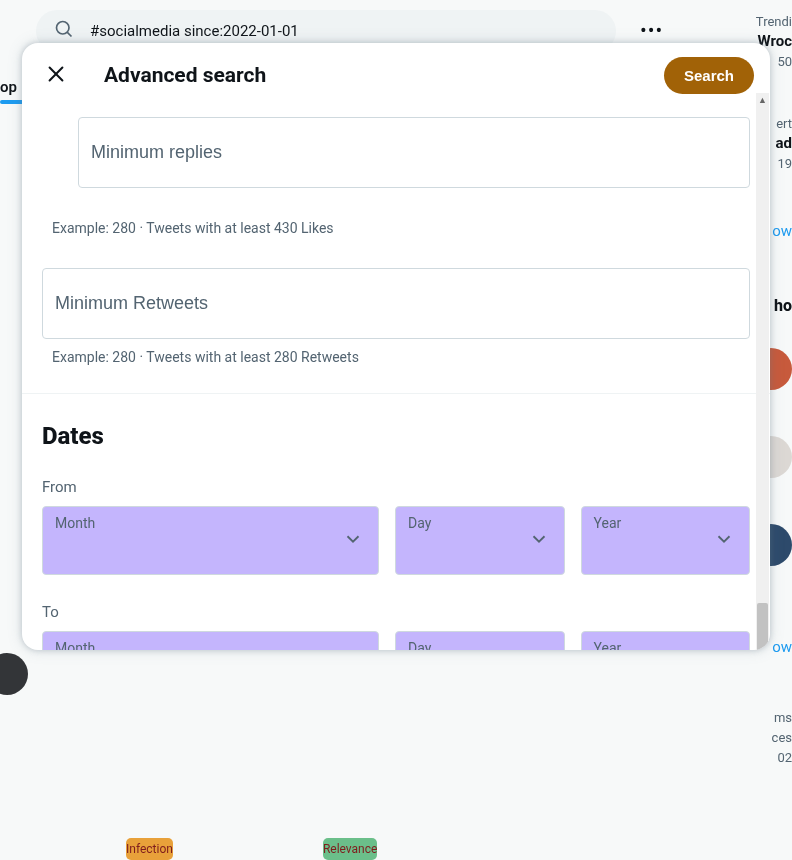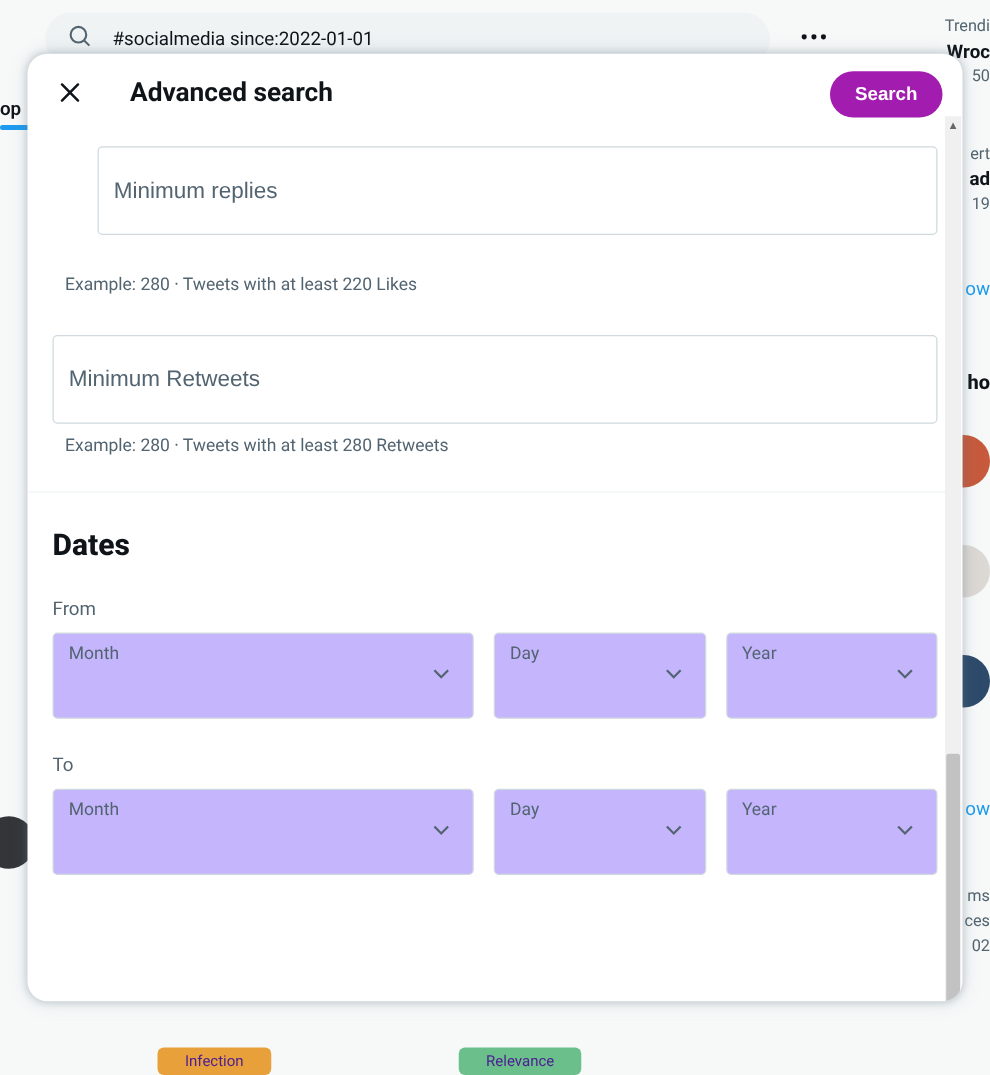--- a/index.html
+++ b/index.html
@@ -44,47 +44,47 @@
     }
     .bg-tab-underline {
       position: absolute; top: 100px; left: 0; width: 28px; height: 4px;
       background: #1d9bf0; border-radius: 2px;
     }
     .bg-avatar {
       position: absolute; top: 653px; left: -14px;
       width: 42px; height: 42px; border-radius: 50%; background: #333538;
     }
     .bg-chips { position: absolute; bottom: 0; left: 126px; display: flex; gap: 150px; }
-    .bg-chip { padding: 4px 22px; border-radius: 5px; color: #4c1d95; font-size: 12px; }
+    .bg-chip { padding: 4px 0; border-radius: 5px; color: #7f1d1d; font-size: 12px; }
     .modal {
       position: absolute;
       top: 43px; left: 22px;
       width: 748px;
-      height: 758px;
+      height: 607px;
       background: #fff;
       border-radius: 16px;
       box-shadow: 0 0 15px rgba(101,119,134,0.2), 0 0 5px 1px rgba(101,119,134,0.25);
       display: flex; flex-direction: column;
       overflow: hidden;
     }
     .modal-header {
       display: flex; align-items: center; justify-content: space-between;
       padding: 12px 16px;
       height: 64px;
     }
     .modal-header-left { display:flex; align-items:center; gap: 30px; }
     .close-btn {
       width: 36px; height: 36px; border: none; background: transparent;
       display: flex; align-items: center; justify-content: center;
       border-radius: 50%; cursor: pointer;
     }
     .close-btn svg { stroke: #0f1419; }
     .modal-title { font-size: 21px; font-weight: 700; }
     .search-btn {
-      background: #a21caf; color: #fff; border: none;
+      background: #a16207; color: #fff; border: none;
       font-size: 15px; font-weight: 700;
       padding: 10px 20px; border-radius: 9999px; cursor: pointer;
     }
     .modal-body {
       overflow-y: auto; flex: 1;
       padding: 0 20px 20px 20px;
     }
     .field-block { margin-top: 32px; }
     .field-block:first-child { margin-top: 10px; padding-left: 36px; }
     .field-input {
@@ -203,21 +203,21 @@
     <button class="search-btn">Search</button>
   </div>
 
   <div class="modal-body">
 
     <div class="field-block">
       <input class="field-input" placeholder="Minimum replies" style="">
     </div>
 
     <div class="field-block">
-      <div class="field-hint">Example: 280 · Tweets with at least 220 Likes</div>
+      <div class="field-hint">Example: 280 · Tweets with at least 430 Likes</div>
     </div>
 
     <div class="field-block">
       <input class="field-input" placeholder="Minimum Retweets" style="">
       <div class="field-hint">Example: 280 · Tweets with at least 280 Retweets</div>
     </div>
 
     <hr class="section-divider">
 
     <h2 class="section-heading">Dates</h2>

